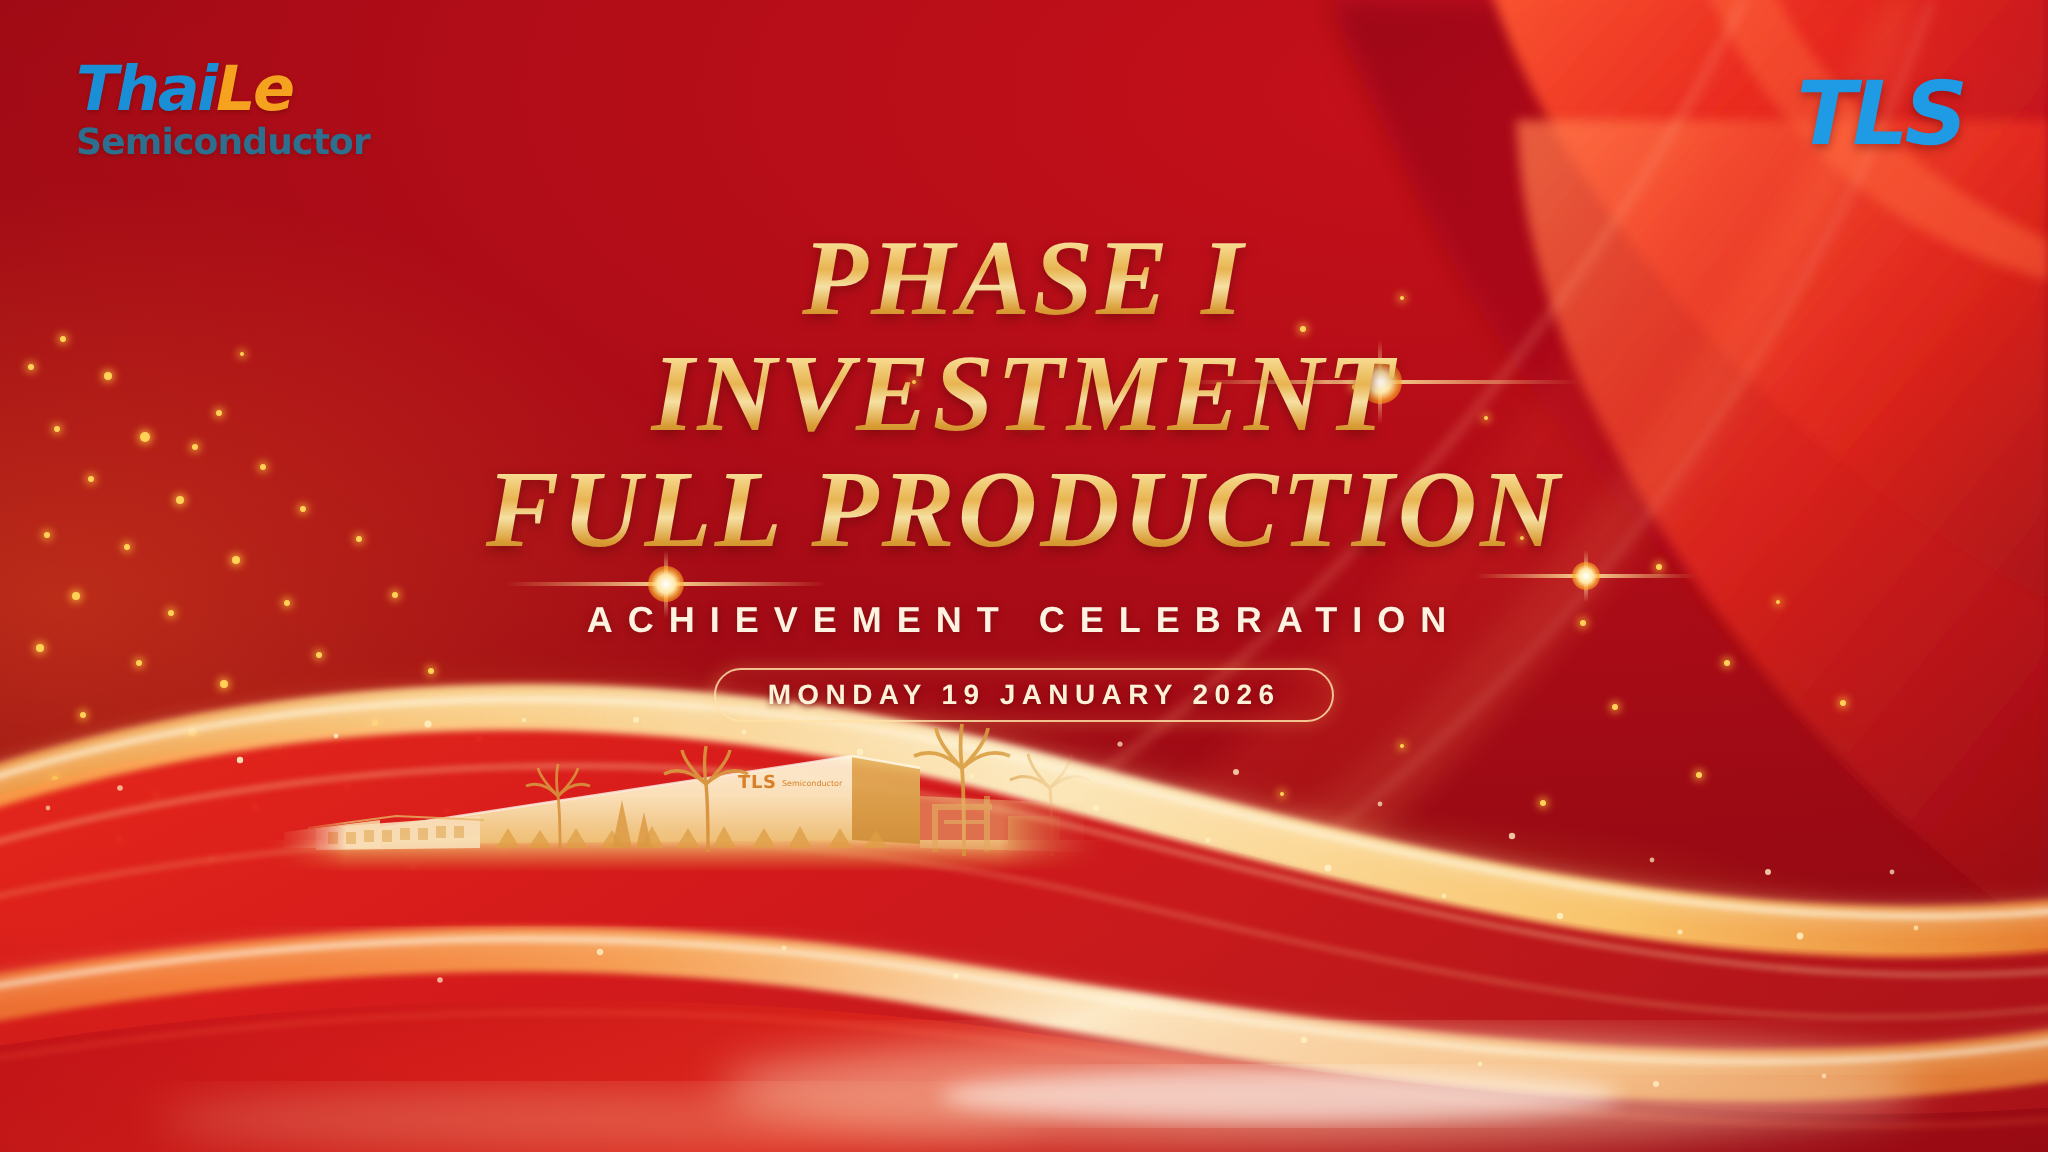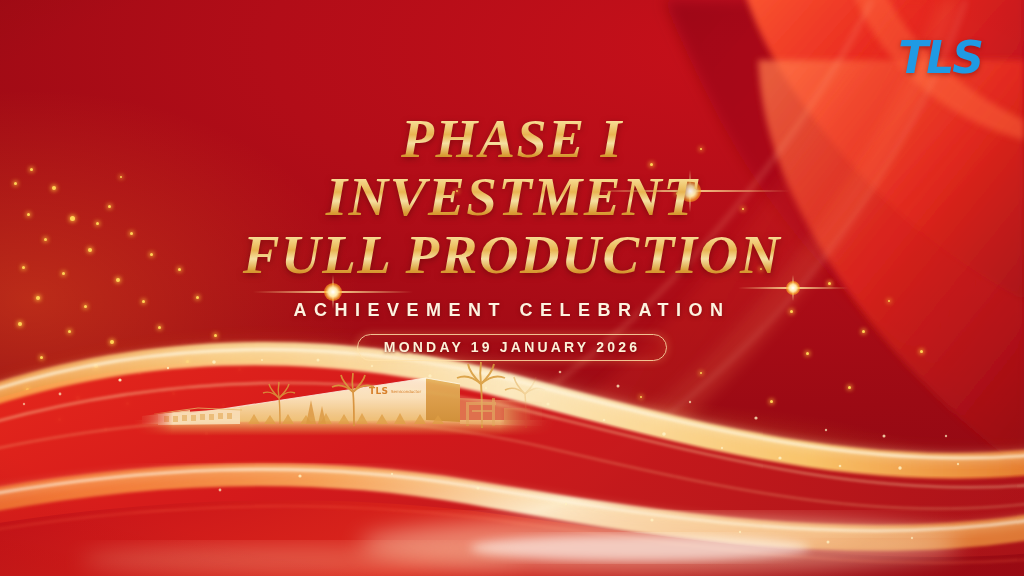--- a/index.html
+++ b/index.html
@@ -506,20 +506,24 @@
     <div class="hstreak" style="width:160px;"></div>
     <div class="vstreak" style="height:34px;"></div>
     <div class="core" style="width:18px;height:18px;"></div>
   </div>
   <div class="flare" style="left:733px; top:272px; width:120px; height:32px;">
     <div class="hstreak" style="width:110px;"></div>
     <div class="vstreak" style="height:26px;"></div>
     <div class="core" style="width:14px;height:14px;"></div>
   </div>
 
+  <div id="logo-thaile">
+    <div class="word"><span class="t1">Thai</span><span class="t2">Le</span></div>
+    <div class="sub">Semiconductor</div>
+  </div>
 
   <div id="logo-tls">TLS</div>
 
   <div id="content">
     <div class="title-line" id="line1">PHASE I</div>
     <div class="title-line" id="line2">INVESTMENT</div>
     <div class="title-line" id="line3">FULL PRODUCTION</div>
     <div id="subtitle">ACHIEVEMENT CELEBRATION</div>
     <div>
       <span id="date-pill">MONDAY 19 JANUARY 2026</span>

